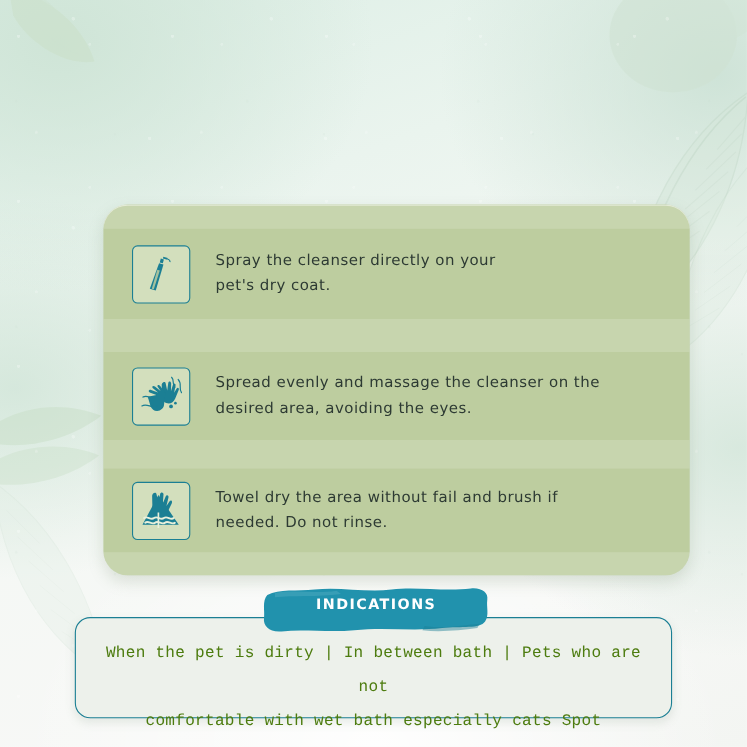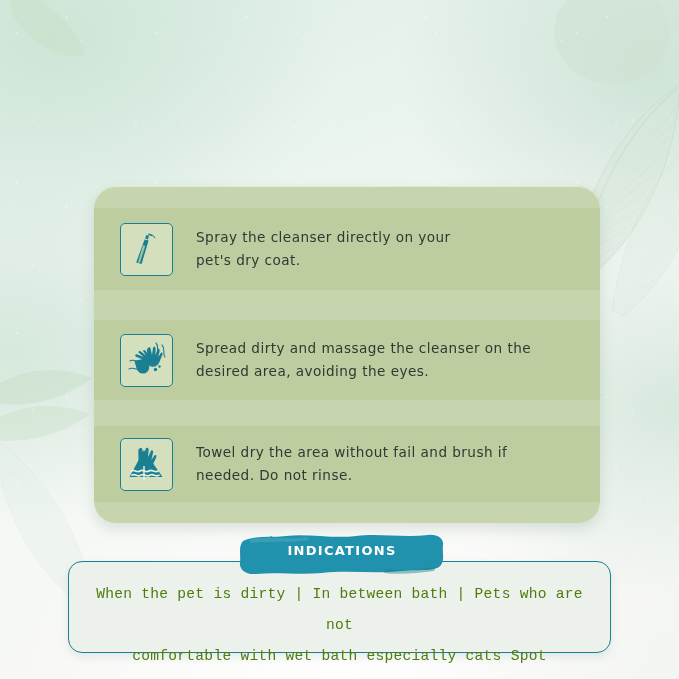--- a/index.html
+++ b/index.html
@@ -81,20 +81,21 @@
 
   
   #steps-panel {
     position: absolute;
     left: 94px; top: 186px;
     width: 506px; height: 337px;
     border-radius: 22px;
     background: #bdcd9f;
     box-shadow: 0 6px 14px rgba(120,140,110,.22), 0 1px 0 rgba(255,255,255,.5) inset;
     overflow: hidden;
+    padding-left: 27px;
   }
   .band {
     position: absolute;
     left: 0; right: 0;
     background: rgba(255,255,255,0.16);
   }
   .step-row {
     position: absolute;
     left: 0; right: 0;
     display: flex;
@@ -272,21 +273,21 @@
             <circle cx="33.5" cy="26.5" r="1.2"></circle>
           </g>
           <g fill="none" stroke="#1b7f94" stroke-width="1.1" stroke-linecap="round">
             <path d="M4 21 C 8 18, 12 24, 16 21"></path>
             <path d="M3 29 C 8 26, 12 32, 17 29"></path>
             <path d="M36 5 C 40 9, 36 13, 39 17"></path>
             <path d="M30 3 C 33 6, 30 9, 33 12"></path>
           </g>
         </svg>
       </div>
-      <div class="step-text">Spread dirty and massage the cleanser on the
+      <div class="step-text">Spread evenly and massage the cleanser on the
 desired area, avoiding the eyes.</div>
     </div>
 
     <div class="step-row" style="top:240px; height:76px;align-items:center;">
       <div class="icon-box">
         <svg width="42" height="40" viewBox="0 0 42 40">
           <g fill="#1b7f94">
             <path d="M18.0 6.0 L36.5 33.0 L3.5 33.0 Z"></path>
             <path d="M13.5 4.5 C14.6 3.6 16.0 4.0 16.3 5.3 L18.0 12.5 L19.6 5.0 C19.9 3.6 21.4 3.2 22.2 4.2 C22.7 4.8 22.7 5.5 22.6 6.1 L22.0 13.8 L24.6 7.4 C25.1 6.1 26.5 6.0 27.0 7.0 C27.3 7.7 27.2 8.3 27.0 8.9 L25.3 15.9 L28.2 11.7 C29.0 10.6 30.3 11.0 30.4 12.1 C30.5 12.8 30.2 13.4 30.0 13.9 L26.2 21.8 C24.6 25.3 21.2 27.4 17.6 26.5 C14.3 25.7 12.6 23.0 12.6 19.8 L12.3 7.0 C12.3 5.9 12.8 5.0 13.5 4.5 Z"></path>
           </g>

